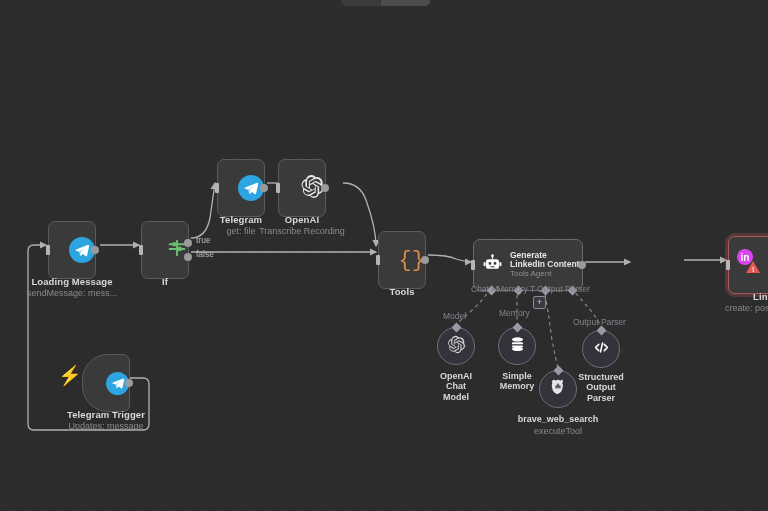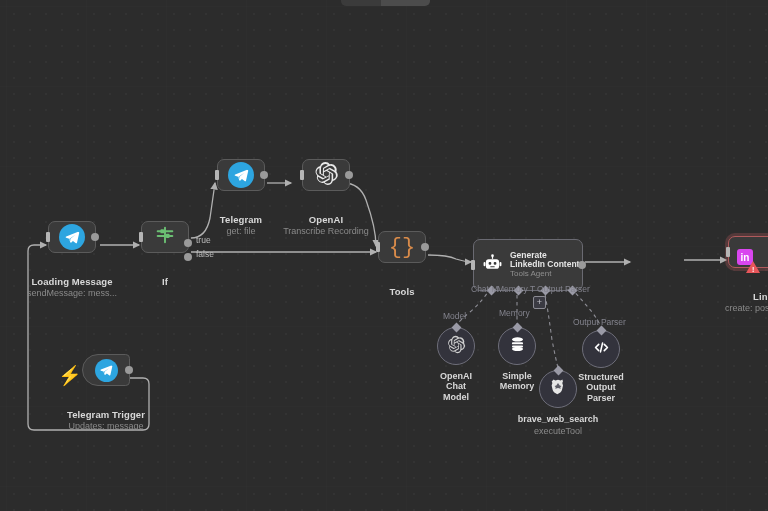--- a/index.html
+++ b/index.html
@@ -22,26 +22,26 @@
     background-image:
       linear-gradient(to right, rgba(255,255,255,.012) 1px, transparent 1px),
       linear-gradient(to bottom, rgba(255,255,255,.012) 1px, transparent 1px);
     background-size:80px 80px;background-position:6px 6px;pointer-events:none;}
 
   svg.edges{position:absolute;left:0;top:0;width:768px;height:511px;pointer-events:none;}
 
   
   .node{
     position:absolute;
-    width:48px;height:32px;
+    width:48px;height:58px;
     background:#3a3a3a;
     border:1px solid #5b5b5b;
     border-radius:7px;
     box-sizing:border-box;
-    display:flex;align-items:center;justify-content:center;
+    display:flex;align-items:center;justify-content:flex-end;
   }
   .node.trigger{border-top-left-radius:26px;border-bottom-left-radius:26px;}
   .node.error{border-color:#b05a5c;box-shadow:0 0 0 3px rgba(180,90,92,.30);}
 
   .node-label{
     position:absolute;left:50%;transform:translateX(-50%);
     top:54px;white-space:nowrap;text-align:center;
     font-size:9.5px;font-weight:700;color:#d8d8d8;letter-spacing:.1px;
   }
   .node-sub{
@@ -86,21 +86,21 @@
 
   .plus-btn{position:absolute;width:11px;height:11px;border:1px solid #8b8b93;
     border-radius:2px;background:#3a3a42;display:flex;align-items:center;
     justify-content:center;font-size:9px;color:#c0c0c6;line-height:1;}
 
   
   .tg-icon{width:26px;height:26px;border-radius:50%;background:#2da5e0;
      display:flex;align-items:center;justify-content:center;}
   .lightning{position:absolute;font-size:19px;color:#ff5b33;line-height:1;}
   .li-badge{position:absolute;width:16px;height:16px;background:#d946ef;
-     border-radius:3px;display:flex;align-items:center;justify-content:center;
+     border-radius:8px;display:flex;align-items:center;justify-content:center;
      color:#fff;font-size:10px;font-weight:700;font-family:"Liberation Sans",sans-serif;}
   .warn{position:absolute;width:0;height:0;border-left:7px solid transparent;
      border-right:7px solid transparent;border-bottom:12px solid #e8565a;}
   .warn-ex{position:absolute;color:#fff;font-size:7px;font-weight:700;}
   .code-brace{font-size:22px;color:#d98b4a;font-family:"Liberation Mono",monospace;}
 
   
   .toolbar-sliver{position:absolute;border-radius:0 0 5px 5px;overflow:hidden;display:flex;}
   .ts-a{background:#3b3b3b;}
   .ts-b{background:#4c4c4c;}
@@ -189,21 +189,21 @@
     <div class="tg-icon">
       <svg width="16" height="16" viewBox="0 0 24 24">
           <path fill="#fff" d="M21.2 4.3 3.3 11.2c-1 .4-1 1.7 0 2l4.4 1.5 1.7 5.2c.2.7 1.1.9 1.6.4l2.4-2.3 4.5 3.3c.6.4 1.4.1 1.6-.6l3.3-14.7c.2-.9-.7-1.7-1.6-1.4zM9.6 14.8l-.2 3.5-1.1-3.5 8.9-6-7.6 6z"></path>
         </svg>
     </div>
     <div class="port out"></div>
     <div class="node-label">Telegram</div>
     <div class="node-sub">get: file</div>
   </div>
 
-  <div class="node" style="left:302px;top:159px;">
+  <div class="node" style="left:278px;top:159px;">
     <div class="port-in"></div>
     <span>
       <svg width="25" height="25" viewBox="0 0 24 24">
           <path fill="#e9e9e9" d="M21.6 10.2a5.4 5.4 0 0 0-.5-4.5 5.5 5.5 0 0 0-5.9-2.6A5.4 5.4 0 0 0 11.1 1 5.5 5.5 0 0 0 5.9 4.8a5.4 5.4 0 0 0-3.6 2.6 5.5 5.5 0 0 0 .7 6.4 5.4 5.4 0 0 0 .5 4.5 5.5 5.5 0 0 0 5.9 2.6A5.4 5.4 0 0 0 12.9 23a5.5 5.5 0 0 0 5.2-3.8 5.4 5.4 0 0 0 3.6-2.6 5.5 5.5 0 0 0-.1-6.4zM12.9 21.5a4.1 4.1 0 0 1-2.6-.9l.1-.1 4.3-2.5a.7.7 0 0 0 .4-.6v-6.1l1.8 1.1v5a4.1 4.1 0 0 1-4 4.1zM4.2 17.8a4.1 4.1 0 0 1-.5-2.8l.1.1 4.3 2.5a.7.7 0 0 0 .7 0l5.3-3v2.1l-4.4 2.5a4.1 4.1 0 0 1-5.5-1.4zM3.1 8.4a4.1 4.1 0 0 1 2.1-1.8v5.1a.7.7 0 0 0 .4.6l5.2 3-1.8 1-4.4-2.5a4.1 4.1 0 0 1-1.5-5.4zm15 3.5L12.9 8.9l1.8-1 4.4 2.5a4.1 4.1 0 0 1-.7 7.4v-5.1a.7.7 0 0 0-.3-.8zm1.8-2.7-.1-.1-4.3-2.5a.7.7 0 0 0-.7 0l-5.3 3V7.5l4.4-2.5a4.1 4.1 0 0 1 6 4.2zM8.5 13l-1.8-1V7a4.1 4.1 0 0 1 6.7-3.2l-.1.1-4.3 2.5a.7.7 0 0 0-.4.6zm1-2.1 2.4-1.4 2.4 1.4v2.7l-2.4 1.4-2.4-1.4z"></path>
         </svg>
     </span>
     <div class="port out"></div>
     <div class="node-label">OpenAI</div>
     <div class="node-sub">Transcribe Recording</div>
   </div>

